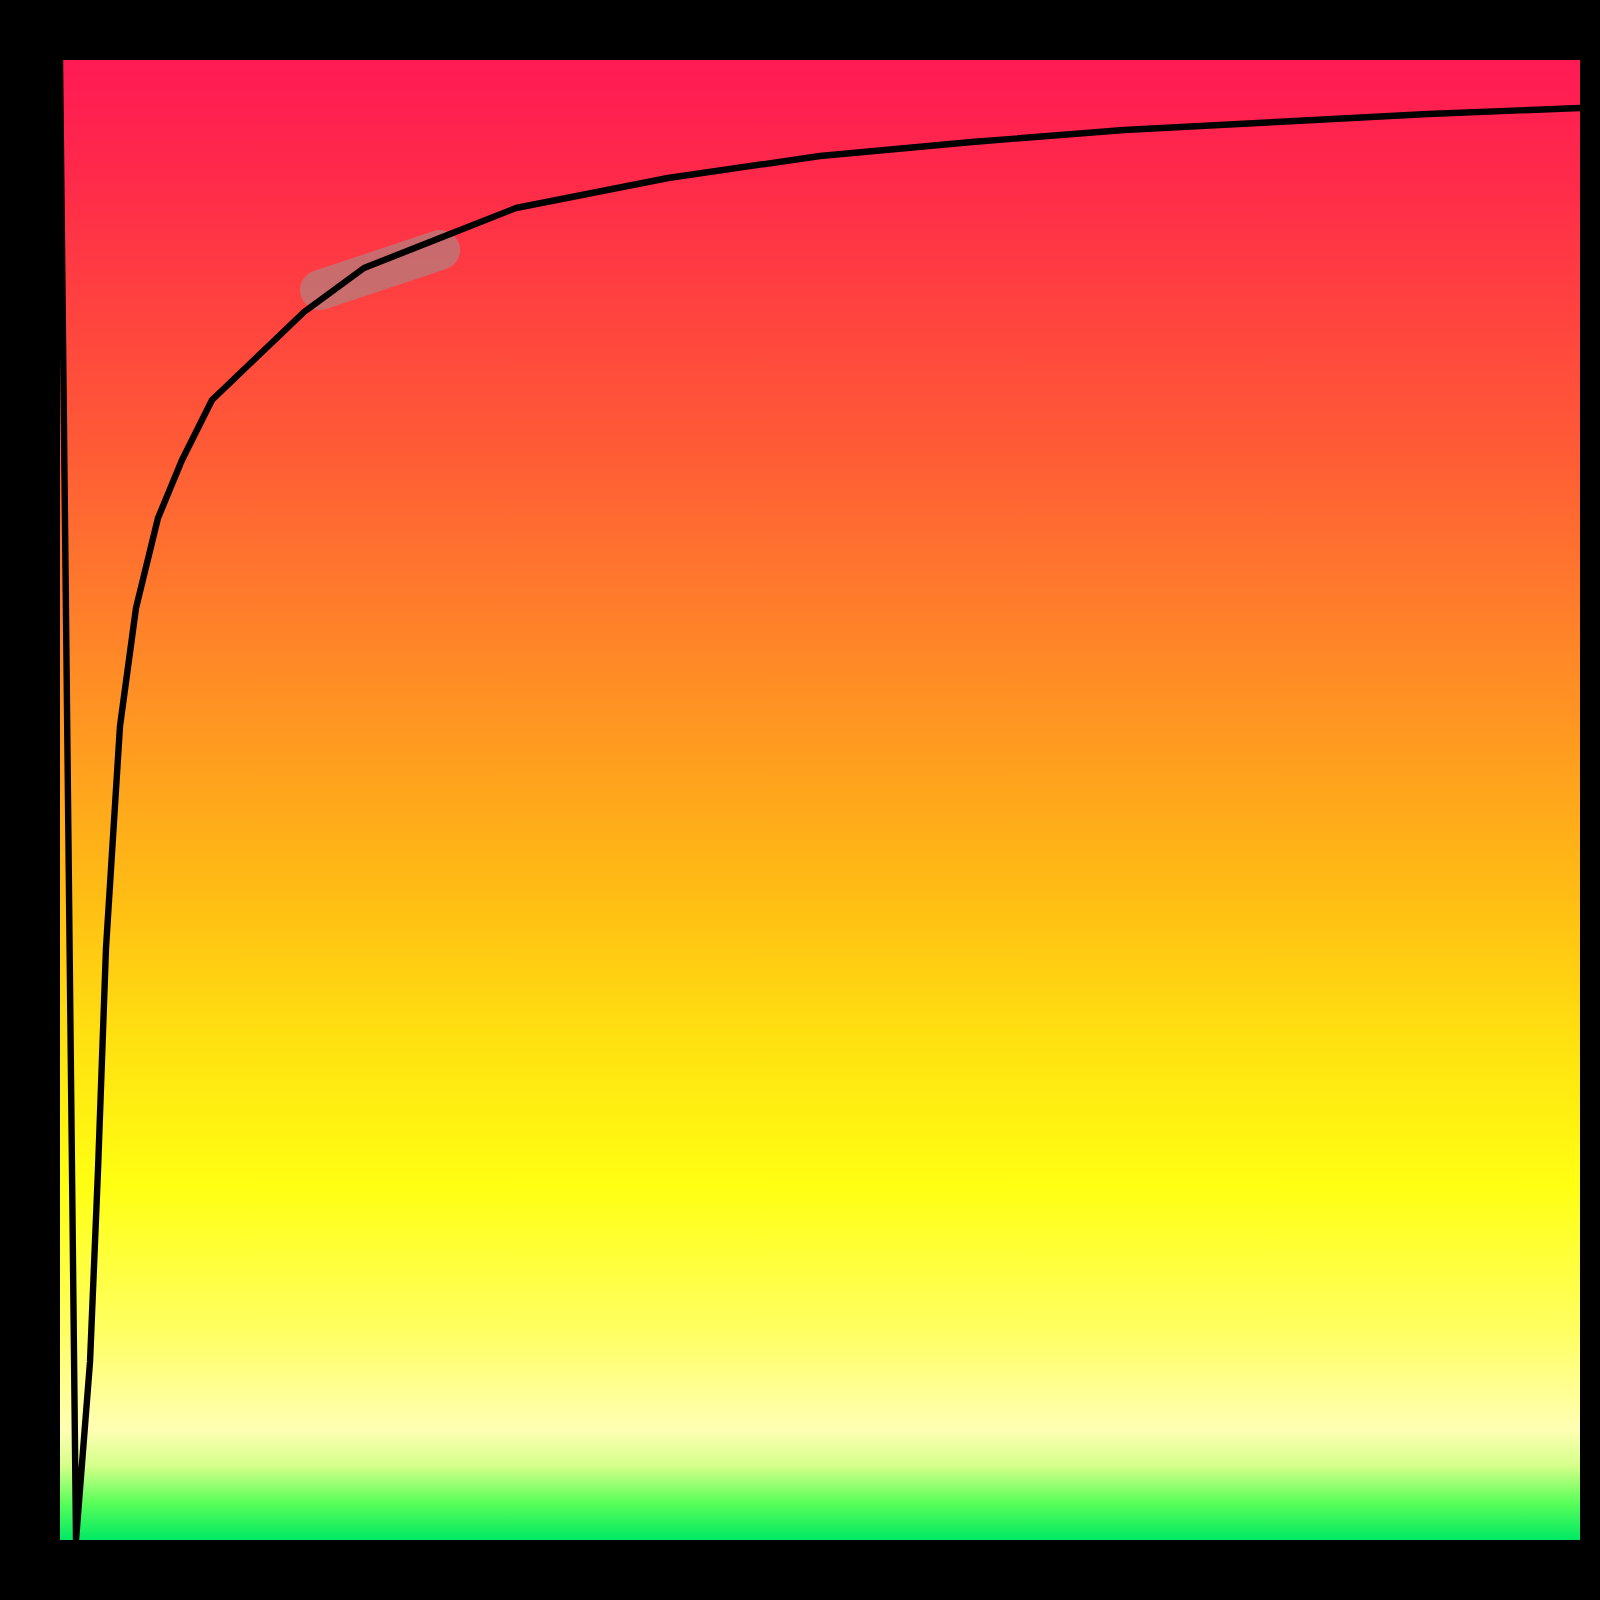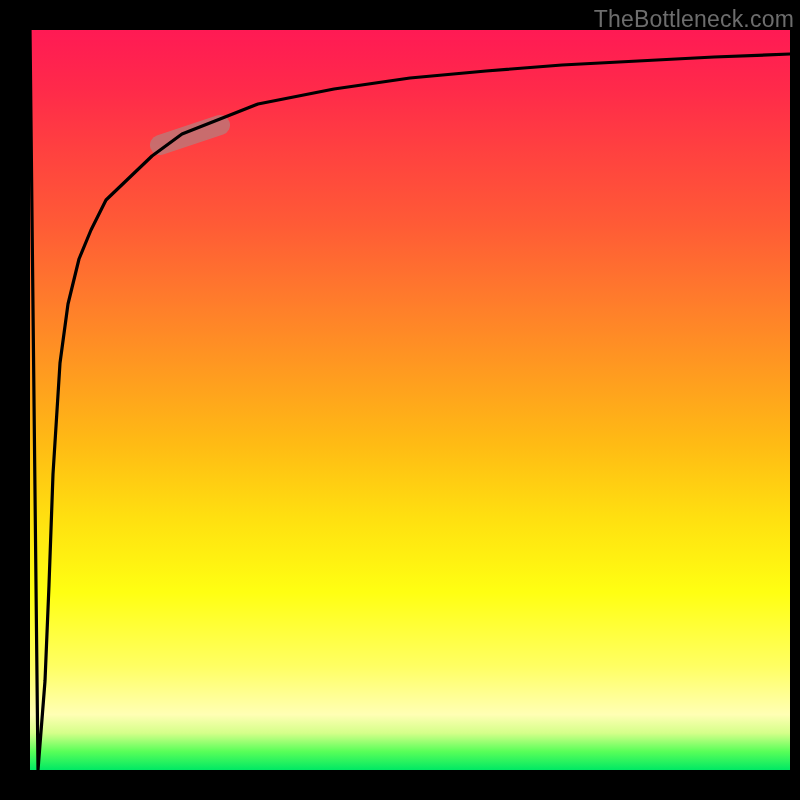--- a/index.html
+++ b/index.html
@@ -59,21 +59,20 @@
     font-weight: 400;
     letter-spacing: 0.2px;
     user-select: none;
   }
 </style>
 </head>
 <body>
 
 <div class="stage">
 
-  <div class="watermark">TheBottleneck.com</div>
 
   <div class="plot-area">
     <svg class="curve" viewBox="0 0 760 740" preserveAspectRatio="none">
 
       <g>
         <line x1="130" y1="115" x2="190" y2="95" stroke="#bb7a7a" stroke-width="20" stroke-linecap="round" opacity="0.78"></line>
       </g>
 
       <path d="M 0 0
                L 8 740

